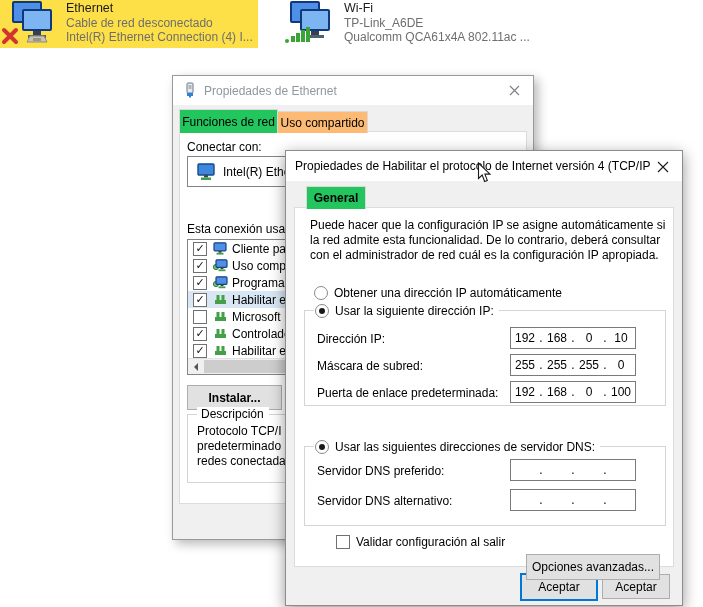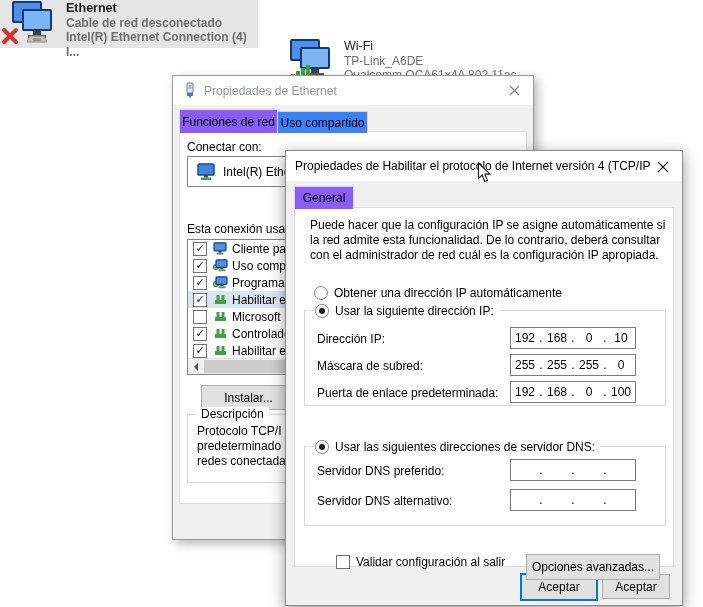--- a/index.html
+++ b/index.html
@@ -2,38 +2,38 @@
 <html><head>
 <meta charset="utf-8">
 <style>
   html,body{margin:0;padding:0;background:#fff;}
   .canvas{position:relative;width:703px;height:607px;overflow:hidden;background:#fff;
           font-family:"Liberation Sans","DejaVu Sans",sans-serif;font-size:12px;color:#000;}
   .abs{position:absolute;}
 
   
   .netitem{position:absolute;top:0;height:48px;display:flex;align-items:flex-start;}
-  .netitem.sel{background:#e5e5e5;font-weight:bold;}
+  .netitem.sel{background:#fde047;}
   .neticon{position:relative;width:66px;height:46px;flex:0 0 66px;}
   .nettext{padding-top:1px;line-height:14.5px;}
   .netname{color:#1a1a1a;font-size:12.5px;}
   .netsub{color:#6e6e6e;font-size:12px;}
 
   
   .dlg{position:absolute;background:#f0f0f0;border:1px solid #999;}
   .dlg.back{box-shadow:4px 4px 10px rgba(0,0,0,.28);}
   .dlg.front{box-shadow:0 4px 14px rgba(0,0,0,.42);}
   .tbar{position:absolute;left:0;top:0;right:0;height:29px;background:#fff;display:flex;align-items:center;}
   .ttext{font-size:12px;white-space:nowrap;overflow:hidden;}
   .ttext.inactive{color:#8f979f;}
   .tclose{position:absolute;top:3px;width:34px;height:23px;display:flex;align-items:center;justify-content:center;cursor:default;}
 
-  .tab{position:absolute;background:#3b82f6;border:1px solid #d9d9d9;border-bottom:none;
+  .tab{position:absolute;background:#fdba74;border:1px solid #d9d9d9;border-bottom:none;
        display:flex;align-items:center;justify-content:center;font-size:12px;z-index:2;}
-  .tab.on{background:#8b5cf6;}
+  .tab.on{background:#22c55e;}
   .tpage{position:absolute;background:#fff;border:1px solid #dcdcdc;z-index:1;}
 
   .lbl{position:absolute;font-size:12px;white-space:nowrap;}
   .graytext{color:#a0a0a0;}
 
   .abox{position:absolute;background:#fff;border:1px solid #848484;display:flex;align-items:center;white-space:nowrap;overflow:hidden;}
   .lbox{position:absolute;background:#fff;border:1px solid #848484;overflow:hidden;}
   .lrow{position:relative;height:17px;display:flex;align-items:center;white-space:nowrap;overflow:hidden;}
   .lrow.sel{background:#d9e7f5;}
   .cb{width:12px;height:12px;background:#fff;border:1px solid #707070;margin:0 5px 0 5px;flex:0 0 12px;
@@ -82,21 +82,21 @@
         <path d="M4 30 L16 42 M16 30 L4 42" stroke="#d2342f" stroke-width="4" stroke-linecap="round"></path>
       </svg>
     </div>
     <div class="nettext">
       <div class="netname">Ethernet</div>
       <div class="netsub">Cable de red desconectado</div>
       <div class="netsub">Intel(R) Ethernet Connection (4) I...</div>
     </div>
   </div>
 
-  <div class="netitem" style="left:278px;width:290px;margin-top:38px;">
+  <div class="netitem" style="left:278px;width:290px;">
     <div class="neticon">
       <svg width="66" height="46" viewBox="0 0 66 46">
         <rect x="12" y="1" width="30" height="22" rx="2" fill="#10387c"></rect>
         <rect x="14" y="3" width="26" height="18" fill="#4e8fe8"></rect>
         <rect x="22" y="9" width="30" height="22" rx="2" fill="#10387c"></rect>
         <rect x="24" y="11" width="26" height="18" fill="#7db4f2"></rect>
         <rect x="33" y="31" width="8" height="4" fill="#35414f"></rect>
         <rect x="28" y="35" width="18" height="3" fill="#51606f"></rect>
         <circle cx="9" cy="41" r="2" fill="#3aa435"></circle>
         <rect x="13" y="36" width="4" height="6" fill="#3aa435"></rect>
@@ -231,21 +231,21 @@
             </svg>
         </span>
         <span>Habilitar el</span>
       </div>
       <div class="hscroll">
         <span class="harrow"></span>
         <span class="hthumb"></span>
       </div>
     </div>
 
-    <div class="btn" style="left:28px;top:309px;width:93px;height:23px;z-index:2;">
+    <div class="btn" style="left:14px;top:309px;width:93px;height:23px;z-index:2;font-weight:bold;">
       <span>Instalar...</span>
     </div>
 
     <div class="grp" style="left:14px;top:338px;width:326px;height:67px;z-index:2;">
       <span class="legend" style="padding-left:4px;">Descripción</span>
       <div class="lbl" style="left:9px;top:9px;position:absolute;text-align:center;">Protocolo TCP/I</div>
       <div class="lbl" style="left:9px;top:24px;position:absolute;">predeterminado</div>
       <div class="lbl" style="left:9px;top:39px;position:absolute;">redes conectada</div>
     </div>
   </div>
@@ -253,21 +253,21 @@
   <div class="dlg front" style="left:285px;top:150px;width:396px;height:454px;z-index:10;border-color:#8c8c8c;">
     <div class="tbar" style="height:30px;">
       <span class="ttext" style="margin-left:9px;max-width:355px;">Propiedades de Habilitar el protocolo de Internet versión 4 (TCP/IP...</span>
       <span class="tclose" style="right:2px;top:4px;">
         <svg width="12" height="12" viewBox="0 0 12 12">
             <path d="M1 1 L11 11 M11 1 L1 11" stroke="#1a1a1a" stroke-width="1.1"></path>
           </svg>
       </span>
     </div>
 
-    <div class="tab on" style="left:8px;top:35px;width:58px;height:22px;">
+    <div class="tab on" style="left:20px;top:35px;width:58px;height:22px;font-weight:bold;">
       <span>General</span>
     </div>
     <div class="tpage" style="left:8px;top:56px;width:378px;height:358px;"></div>
 
     <div class="lbl" style="left:24px;top:67px;width:356px;white-space:normal;line-height:15px;z-index:2;">Puede hacer que la configuración IP se asigne automáticamente si la red admite esta funcionalidad. De lo contrario, deberá consultar con el administrador de red cuál es la configuración IP apropiada.</div>
 
     <div class="radiorow" style="left:28px;top:135px;z-index:2;">
       <span class="radio"></span>
       <span>Obtener una dirección IP automáticamente</span>
     </div>
@@ -335,21 +335,21 @@
         <span class="oct"></span>
           <span class="dot">.</span>
         <span class="oct"></span>
           <span class="dot">.</span>
         <span class="oct"></span>
           <span class="dot">.</span>
         <span class="oct"></span>
       </div>
     </div>
 
-    <div class="radiorow" style="left:29px;top:404px;z-index:2;padding-left:21px;">
+    <div class="radiorow" style="left:29px;top:384px;z-index:2;padding-left:21px;">
       <span class="chkbox"></span>
       <span>Validar configuración al salir</span>
     </div>
 
     <div class="btn" style="left:240px;top:379px;width:132px;height:24px;z-index:3;margin-top:24px;">
       <span>Opciones avanzadas...</span>
     </div>
 
     <div class="btn default" style="left:234px;top:422px;width:74px;height:24px;">
       <span>Aceptar</span>

